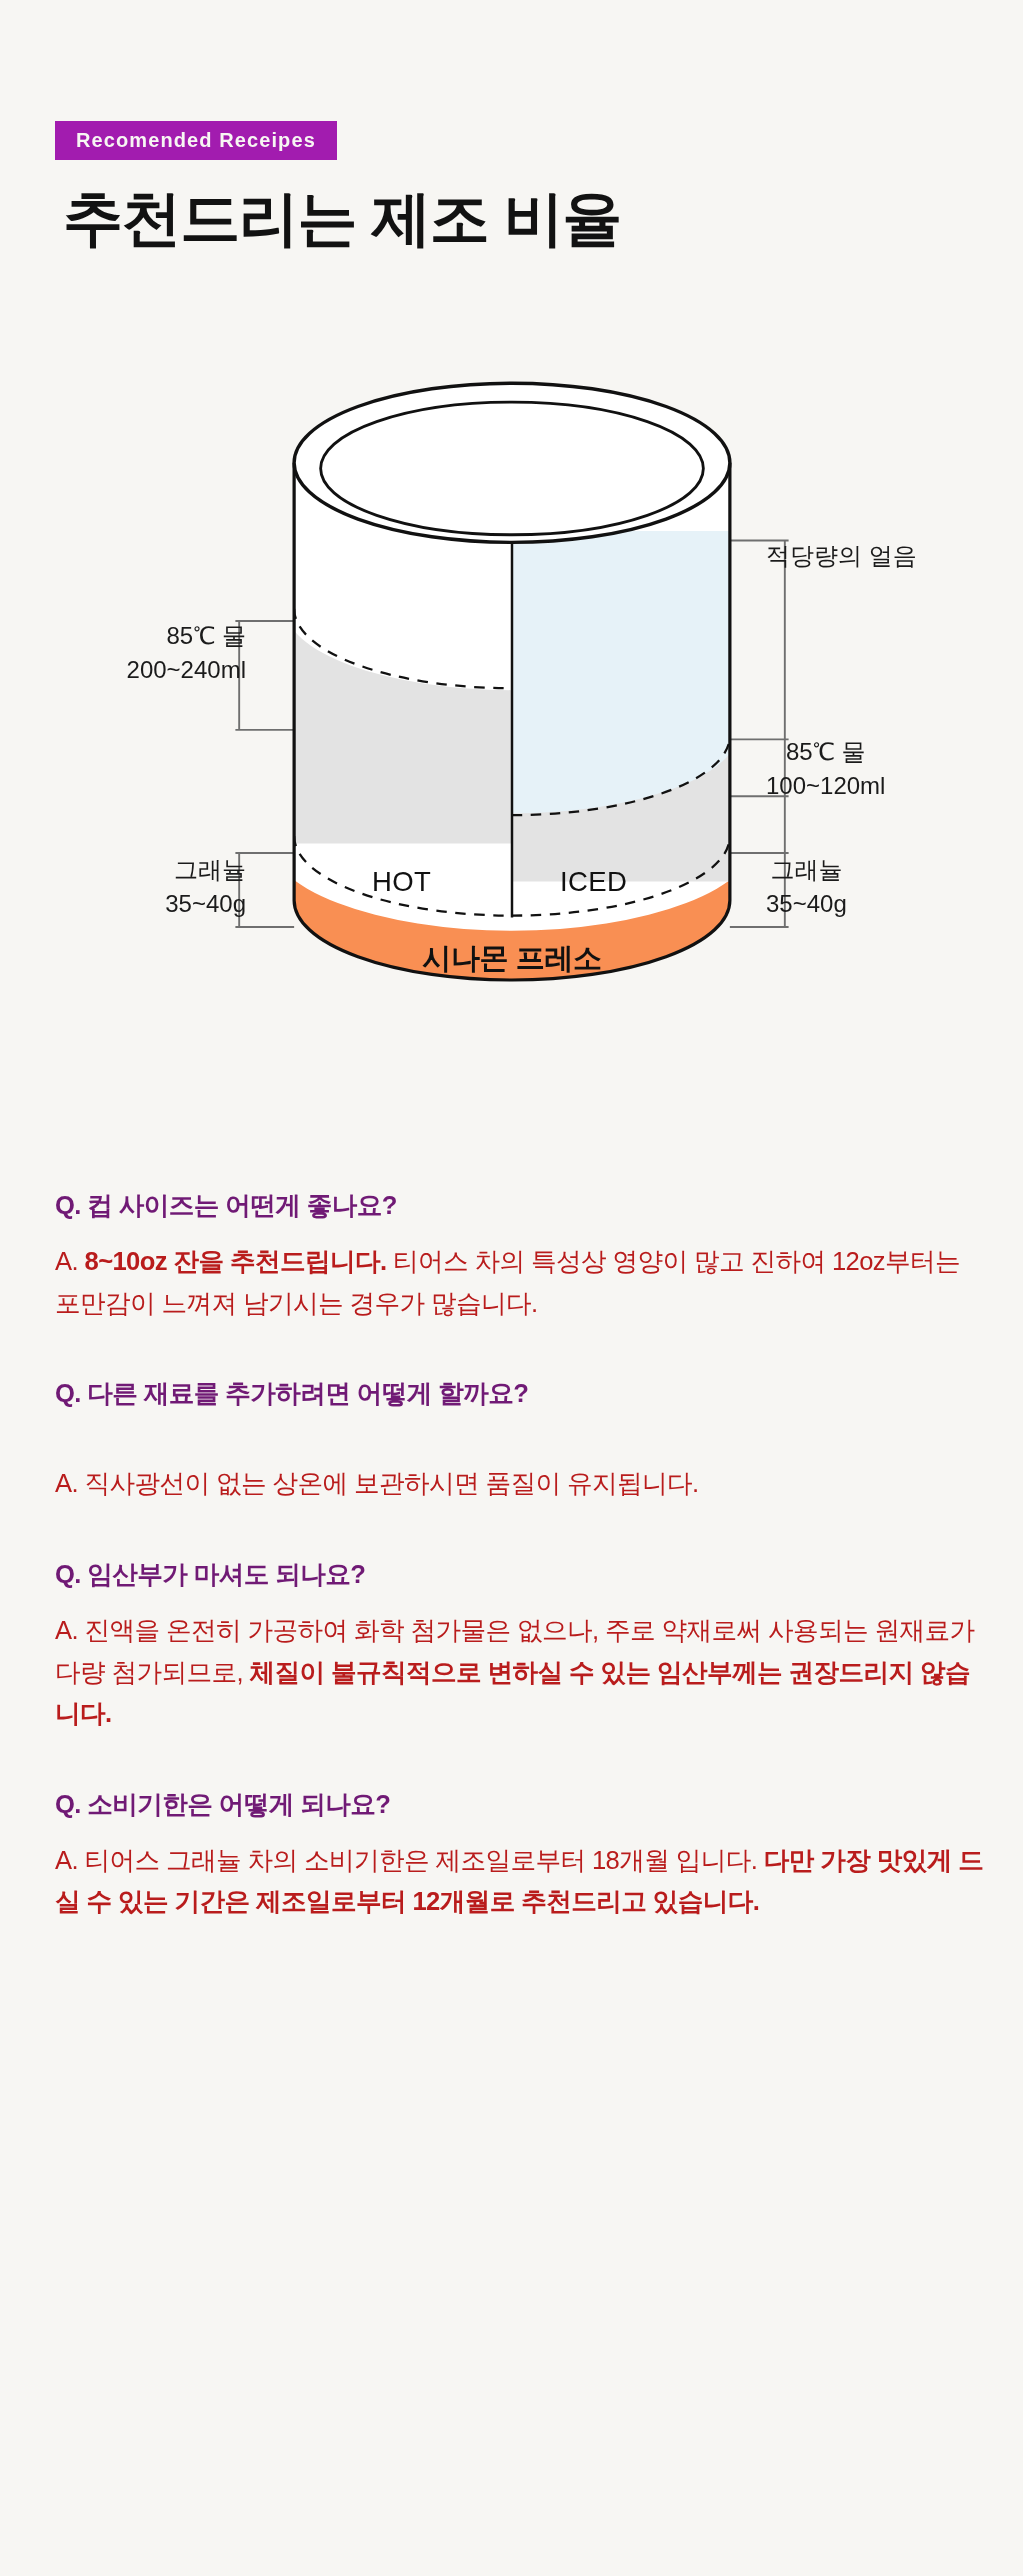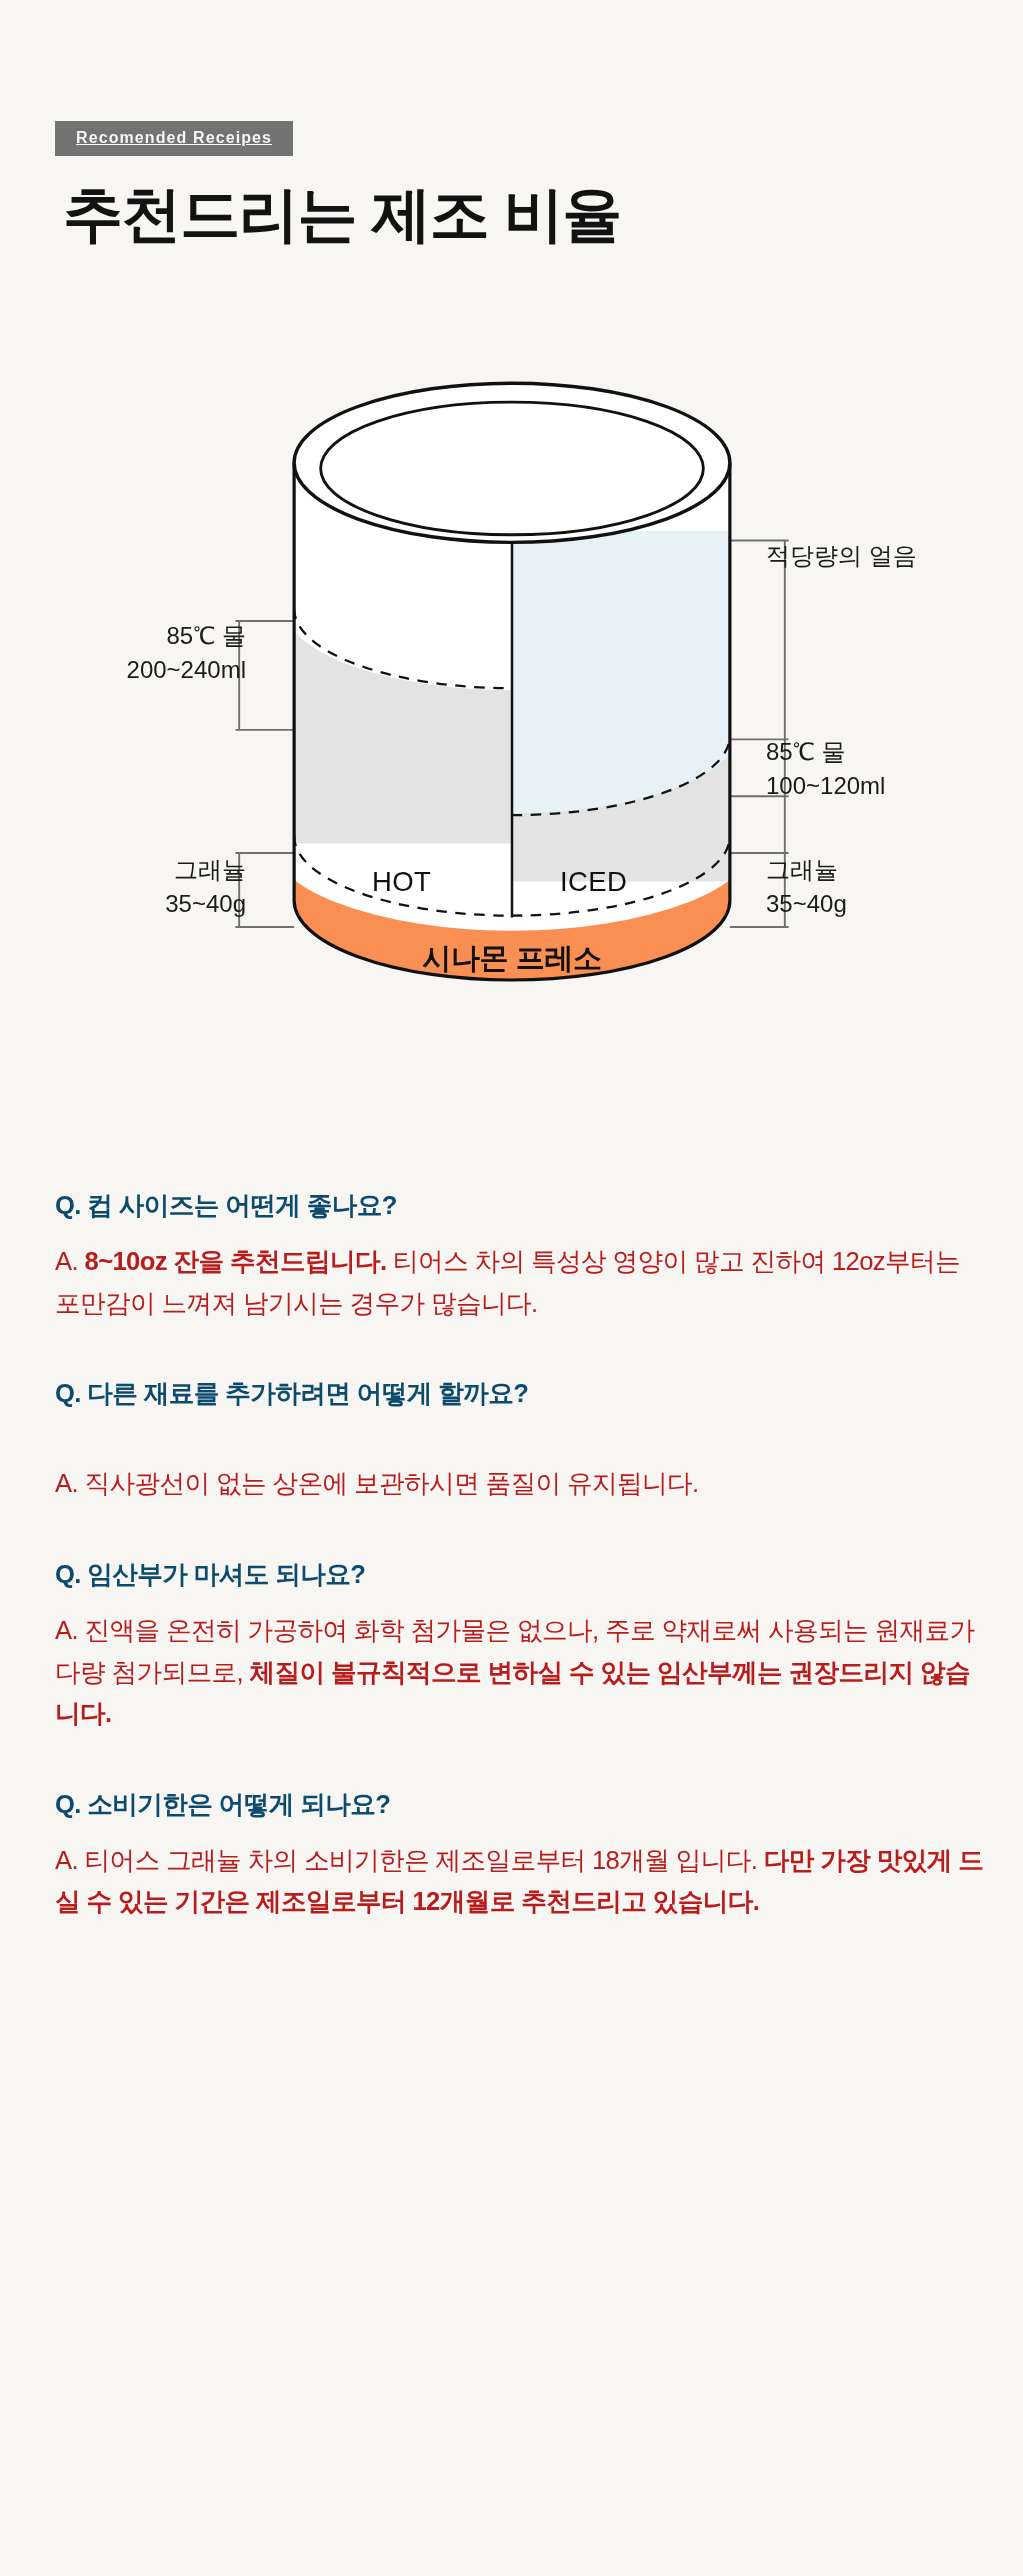--- a/index.html
+++ b/index.html
@@ -10,28 +10,27 @@
     font-family:"Liberation Sans", sans-serif;
     color:#111;
     overflow:hidden;
     position:relative;
   }
 
   
   .header { position:absolute; left:55px; top:121px; }
   .badge {
     display:inline-block;
-    background:#737373;
+    background:#a21caf;
     color:#f7f6f3;
-    font-size:16px;
+    font-size:20px;
     font-weight:bold;
     letter-spacing:1.1px;
     padding:8.5px 21px 10.4px 21px;
     line-height:1;
-    text-decoration:underline;
   }
   .page-title {
     margin:8px;
     padding:0;
     font-size:60px;
     font-weight:bold;
     letter-spacing:-1.4px;
     line-height:1.12;
     margin-top:25px;
     color:#121212;
@@ -45,21 +44,21 @@
   }
   .diagram svg { display:block; }
 
   .dlabel {
     position:absolute;
     font-size:24px;
     line-height:1.42;
     color:#1b1b1b;
     white-space:nowrap;
   }
-  .dlabel.right { text-align:left; }
+  .dlabel.right { text-align:center; }
   .dlabel.left  { text-align:right; }
 
   
   .lbl-hotwater { left:0px;  top:268px; width:246px; }
   .lbl-hotgran  { left:0px;  top:502px; width:246px; }
   .lbl-ice      { left:766px; top:188px; }
   .lbl-icewater { left:766px; top:384px; }
   .lbl-icegran  { left:766px; top:502px; }
 
   .cup-text {
@@ -79,21 +78,21 @@
     letter-spacing:-0.4px;
   }
 
   
   .faq { position:absolute; left:55px; top:1189px; width:929px; }
   .faq-item { margin-bottom:53px; }
   .faq-item:last-child { margin-bottom:0; }
   .faq-q {
     font-size:25.6px;
     font-weight:bold;
-    color:#0c4a6e;
+    color:#701a75;
     letter-spacing:-0.6px;
     margin:0 0 19px 0;
     line-height:1.3;
   }
   .faq-a {
     font-size:25.6px;
     font-weight:400;
     color:#b91c1c;
     letter-spacing:-0.6px;
     line-height:1.62;

